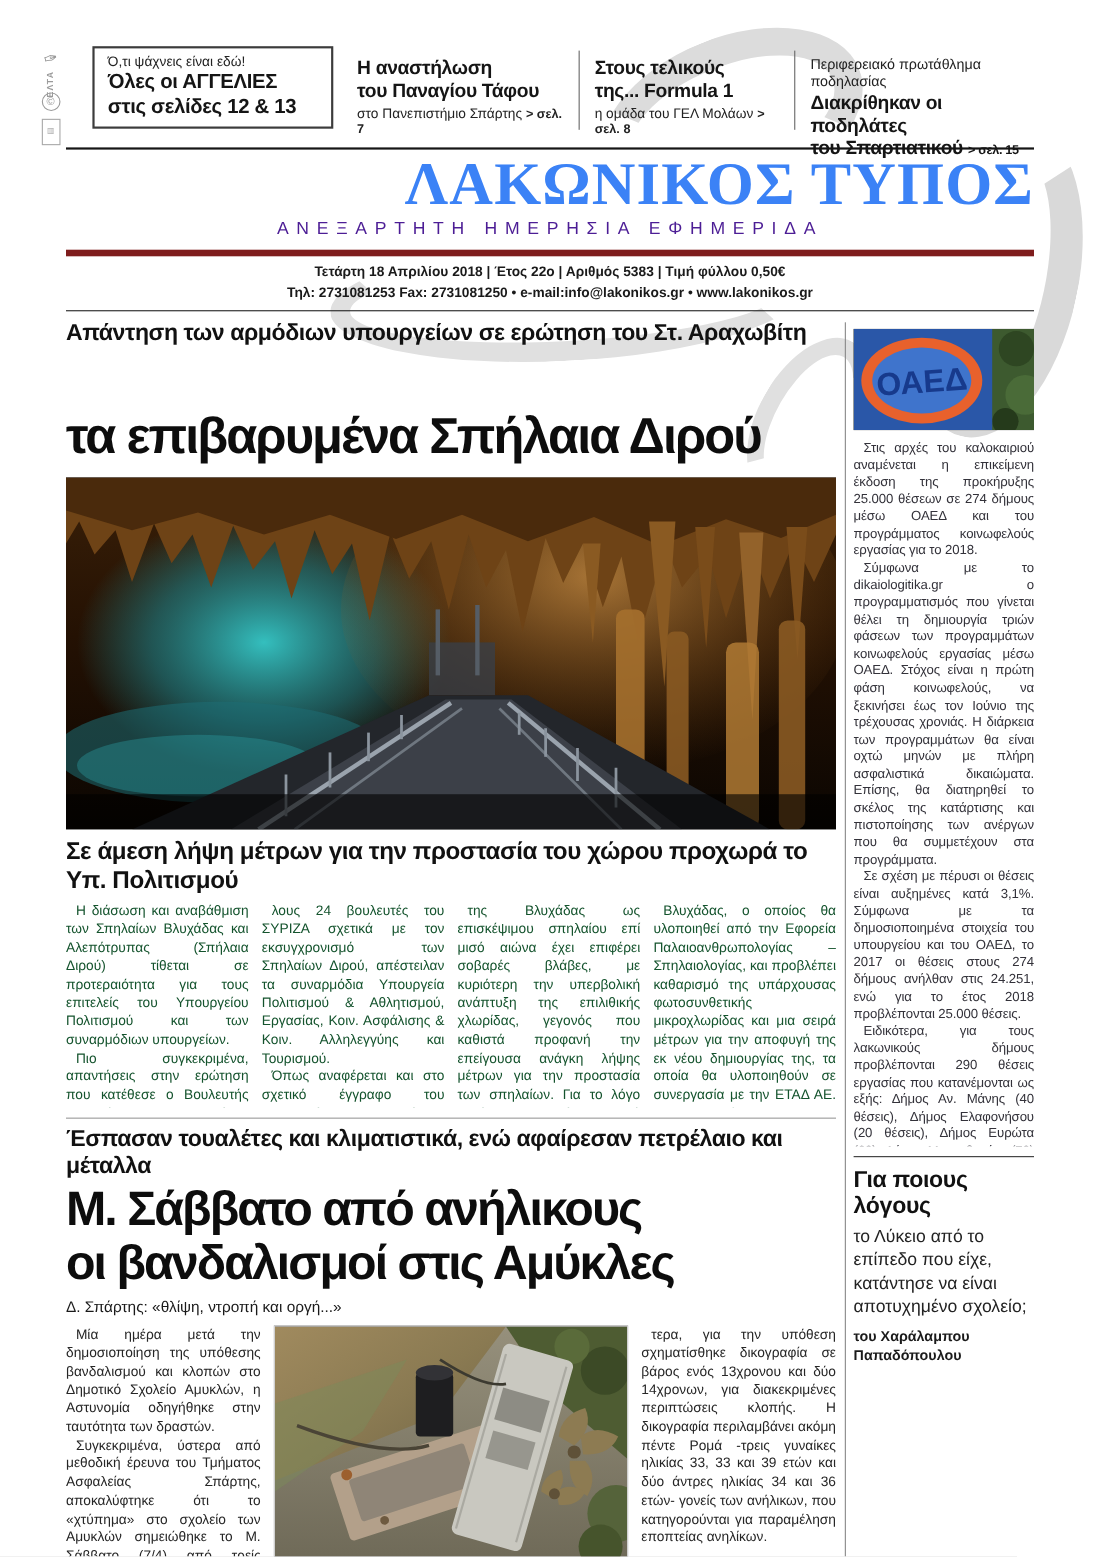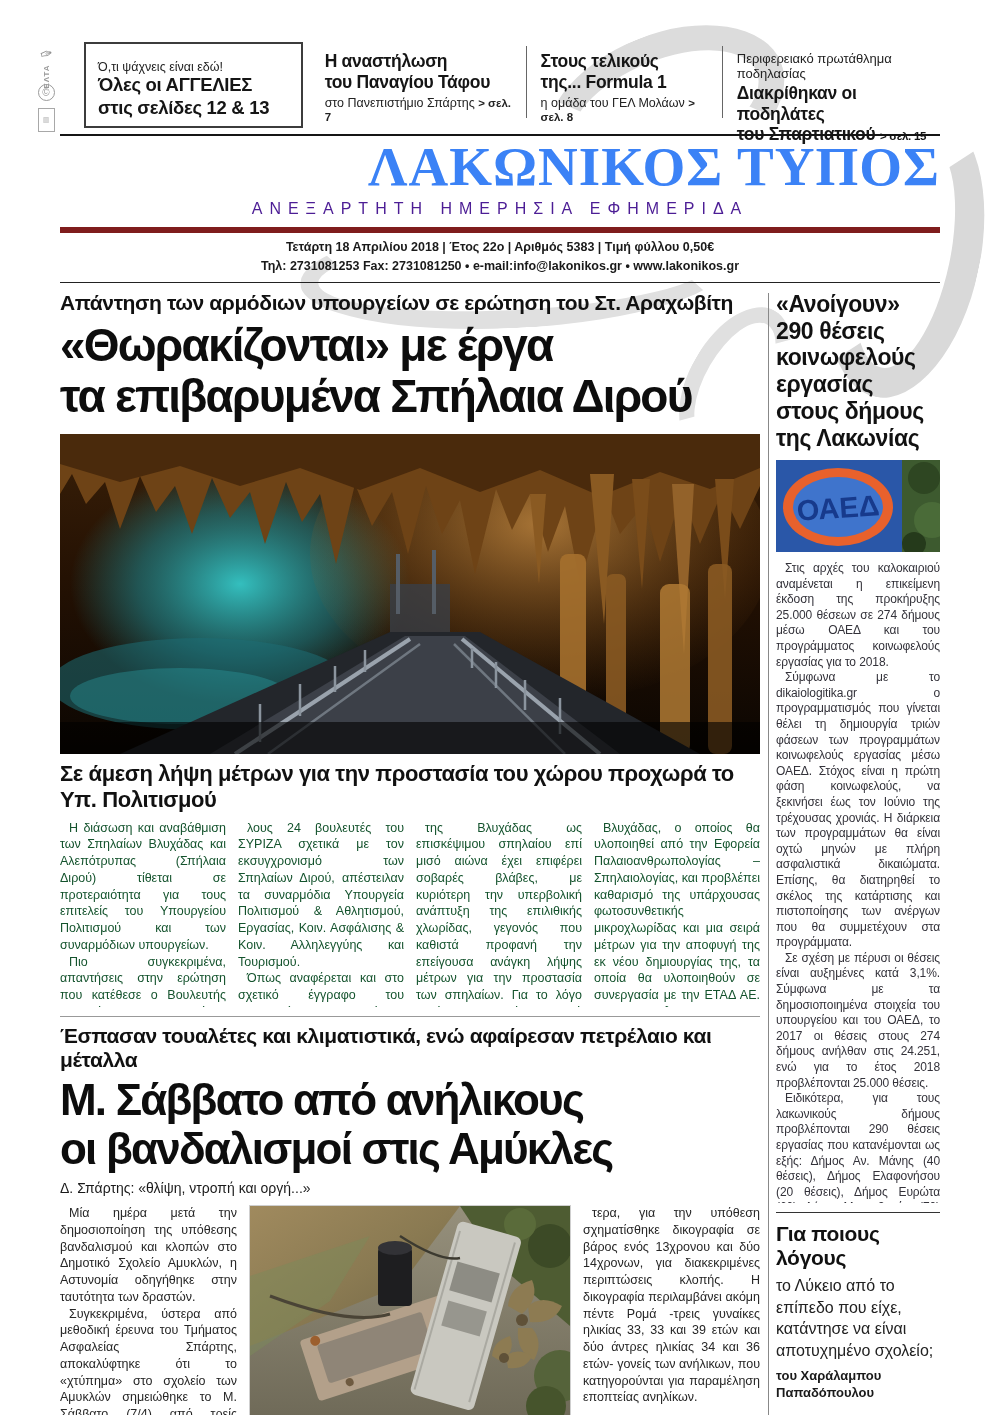--- a/index.html
+++ b/index.html
@@ -31,21 +31,21 @@
   .elta-wing { font-size:15px; transform:rotate(-15deg); line-height:1; color:#8f8f8f;}
   .copy-circ { width:17px; height:17px; border:1.5px solid #9a9a9a; border-radius:50%;
     font-size:10px; display:flex; align-items:center; justify-content:center; }
   .press-box { width:17px; height:24px; border:1px solid #a8a8a8; font-size:7px; color:#a8a8a8;
     display:flex; align-items:center; justify-content:center; flex-direction:column; line-height:1.1;}
 
   .content { position:absolute; left:60px; top:42px; width:880px; z-index:1; }
 
   
   .teasers { display:flex; align-items:flex-start; height:88px; }
-  .teaser-box { border:2px solid #3c3c3c; padding:16px 12px 7px; width:240px; margin-left:24px; }
+  .teaser-box { border:2px solid #3c3c3c; padding:5px 12px 7px; width:240px; margin-left:24px; }
   .t-small { font-size:12.5px; color:#222; }
   .t-bold { font-size:18.5px; font-weight:bold; letter-spacing:-0.3px; line-height:1.22; color:#151515;}
   .teaser { padding-top:9px; }
   .teaser-2 { width:208px; margin-left:22px; }
   .teaser-3 { width:186px; }
   .teaser-4 { width:226px; }
   .t-head { font-size:17.5px; font-weight:bold; line-height:1.18; letter-spacing:-0.3px; color:#151515;}
   .t-sub { font-size:12.5px; margin-top:4px; color:#222; }
   .t-kicker { font-size:13px; color:#222; margin-bottom:2px; }
   .page-ref { font-weight:bold; font-size:11.5px; }
@@ -149,21 +149,21 @@
         <div>Τηλ: 2731081253 Fax: 2731081250 • e-mail:info@lakonikos.gr • www.lakonikos.gr</div>
       </div>
     </div>
 
     <div class="main-grid">
 
       <div class="left-col">
 
         <div class="kicker">Απάντηση των αρμόδιων υπουργείων σε ερώτηση του Στ. Αραχωβίτη</div>
         <div class="headline1">
-          <span>«Θωρακίζονται» με έργα</span><br>
+          <br>
           <span>τα επιβαρυμένα Σπήλαια Διρού</span>
         </div>
 
         <div class="photo photo-cave">
           <svg width="700" height="320" viewBox="0 0 700 320">
             <defs>
               <linearGradient id="caveBg" x1="0" y1="0" x2="0" y2="1">
                 <stop offset="0" stop-color="#3a2008"></stop>
                   <stop offset="0.45" stop-color="#241103"></stop>
                   <stop offset="1" stop-color="#0b0602"></stop>
@@ -305,28 +305,20 @@
           <div class="r2col">
             <p>τερα, για την υπόθεση σχηματίσθηκε δικογραφία σε βάρος ενός 13χρονου και δύο 14χρονων, για διακεκριμένες περιπτώσεις κλοπής. Η δικογραφία περιλαμβάνει ακόμη πέντε Ρομά -τρεις γυναίκες ηλικίας 33, 33 και 39 ετών και δύο άντρες ηλικίας 34 και 36 ετών- γονείς των ανήλικων, που κατηγορούνται για παραμέληση εποπτείας ανηλίκων.</p>
 
           </div>
         </div>
       </div>
 
       <div class="v-divider"></div>
 
       <div class="right-col">
-        <div class="sb-head">
-          <span>«Ανοίγουν»</span>
-          <span>290 θέσεις</span>
-          <span>κοινωφελούς</span>
-          <span>εργασίας</span>
-          <span>στους δήμους</span>
-          <span>της Λακωνίας</span>
-        </div>
 
         <div class="photo photo-oaed">
           <svg width="164" height="92" viewBox="0 0 164 92">
             <rect width="164" height="92" fill="#3d5a2f"></rect>
             <circle cx="148" cy="18" r="16" fill="#2e4622"></circle>
             <circle cx="156" cy="60" r="18" fill="#4a6b38"></circle>
             <circle cx="138" cy="84" r="12" fill="#253a1b"></circle>
             <rect width="126" height="92" fill="#2a57a8"></rect>
             <ellipse cx="62" cy="47" rx="55" ry="39" fill="#e8612c"></ellipse>
             <ellipse cx="62" cy="47" rx="45" ry="30" fill="#3f74cc"></ellipse>

